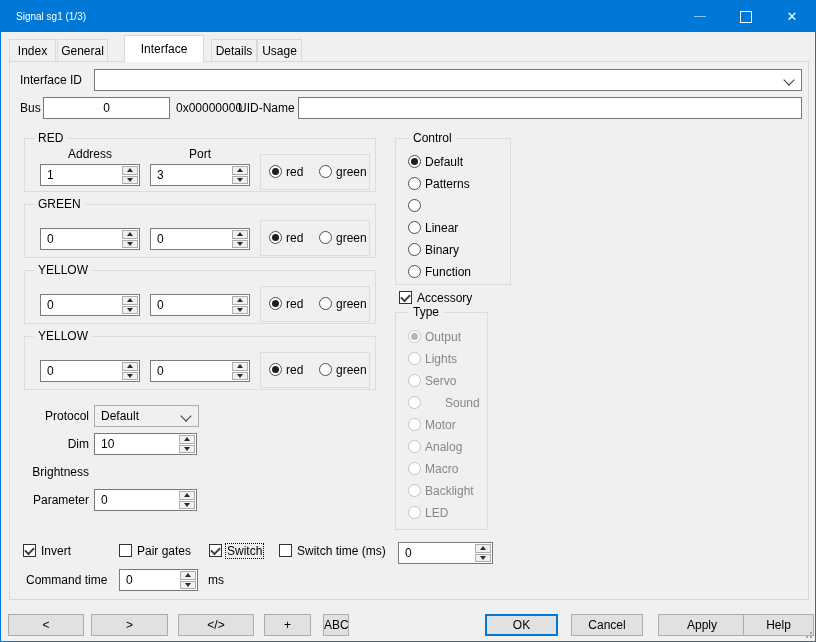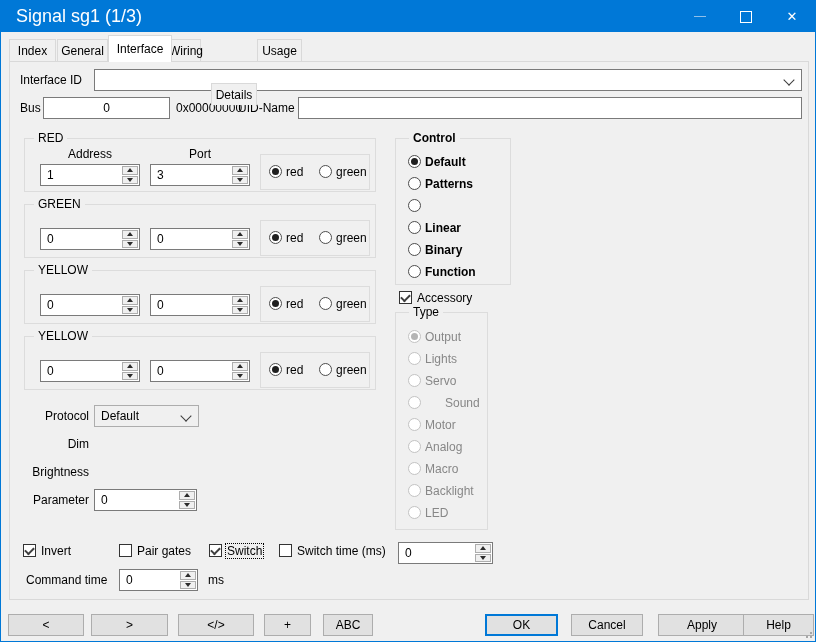--- a/index.html
+++ b/index.html
@@ -3,21 +3,21 @@
 <meta charset="utf-8">
 <style>
   html,body{margin:0;padding:0;background:#444;}
   .win{
     position:relative;width:816px;height:642px;box-sizing:border-box;
     background:#f0f0f0;border:1px solid #0078d7;overflow:hidden;
     font-family:"Liberation Sans","DejaVu Sans",sans-serif;font-size:12px;color:#000;
   }
   
   .titlebar{position:absolute;left:0;top:0;right:0;height:31px;background:#0078d7;}
-  .title{position:absolute;left:15px;top:0;line-height:31px;color:#fff;font-size:18px;}
+  .title{position:absolute;left:15px;top:0;line-height:31px;color:#fff;font-size:10px;}
   .capbtn{position:absolute;top:0;width:46px;height:31px;}
   .capbtn.min{right:92px;} .capbtn.max{right:46px;} .capbtn.close{right:0;}
   .dash{position:absolute;left:17px;top:15px;width:12px;height:1px;background:#8fc0ea;}
   .sq{position:absolute;left:17px;top:10px;width:10px;height:10px;border:1px solid #fff;}
   .xg{position:absolute;left:0;top:0;width:46px;height:31px;line-height:31px;text-align:center;color:#fff;font-size:13px;}
   
   .tab{position:absolute;top:38px;height:22px;line-height:22px;text-align:center;
        background:#f0f0f0;border:1px solid #d9d9d9;border-bottom:none;box-sizing:border-box;z-index:2;}
   .tab.active{top:34px;height:27px;line-height:26px;background:#fff;z-index:4;}
   
@@ -74,23 +74,23 @@
     <span class="capbtn max">
         <i class="sq"></i>
       </span>
     <span class="capbtn close">
         <span class="xg">✕</span>
       </span>
   </div>
 
   <div class="tab" style="left:8px;width:47px;">Index</div>
   <div class="tab" style="left:56px;width:51px;">General</div>
-  <div class="tab active" style="left:107px;width:64px;">Interface</div>
+  <div class="tab active" style="left:123px;width:80px;">Interface</div>
   <div class="tab" style="left:167px;width:33px;">Wiring</div>
-  <div class="tab" style="left:210px;width:46px;margin-top:44px;">Details</div>
+  <div class="tab" style="left:210px;width:46px;">Details</div>
   <div class="tab" style="left:256px;width:45px;">Usage</div>
 
   <div class="tabpage">
 
     <span class="lbl" style="left:10px;top:11px;">Interface ID</span>
     <div class="combo" style="left:84px;top:7px;width:708px;">
       <span class="cv"></span>
       <i class="chev"></i>
     </div>
 
@@ -227,21 +227,21 @@
           </span>
       </div>
       <div class="group" style="left:235px;top:15px;width:110px;height:36px;">
         <span class="radio sel" style="left:8px;top:10px;"></span>
         <span class="rtext" style="left:25px;top:10px;">red</span>
         <span class="radio" style="left:58px;top:10px;"></span>
         <span class="rtext" style="left:75px;top:10px;">green</span>
       </div>
     </div>
 
-    <div class="group" style="left:385px;top:76px;width:116px;height:147px;font-weight:bold;">
+    <div class="group" style="left:385px;top:76px;width:116px;height:147px;">
       <span class="gtitle" style="left:13px;">Control</span>
       <span class="radio sel" style="left:12px;top:16px;"></span>
       <span class="rtext" style="left:29px;top:16px;">Default</span>
       <span class="radio" style="left:12px;top:38px;"></span>
       <span class="rtext" style="left:29px;top:38px;">Patterns</span>
       <span class="radio" style="left:12px;top:60px;"></span>
       <span class="radio" style="left:12px;top:82px;"></span>
       <span class="rtext" style="left:29px;top:82px;">Linear</span>
       <span class="radio" style="left:12px;top:104px;"></span>
       <span class="rtext" style="left:29px;top:104px;">Binary</span>
@@ -276,20 +276,31 @@
       <span class="rtext dis" style="left:29px;top:193px;">LED</span>
     </div>
 
     <span class="lbl" style="left:0;top:347px;width:79px;text-align:right;">Protocol</span>
     <div class="combo gray" style="left:84px;top:343px;width:105px;">
       <span class="cv">Default</span>
       <i class="chev"></i>
     </div>
 
     <span class="lbl" style="left:0;top:375px;width:79px;text-align:right;">Dim</span>
+    <div class="spinner" style="left:84px;top:371px;width:103px;">
+      <span class="val">10</span>
+      <span class="btns">
+          <span class="spinbtn">
+            <i class="aru"></i>
+          </span>
+          <span class="spinbtn">
+            <i class="ard"></i>
+          </span>
+        </span>
+    </div>
 
     <span class="lbl" style="left:0;top:403px;width:79px;text-align:right;">Brightness</span>
 
     <span class="lbl" style="left:0;top:431px;width:79px;text-align:right;">Parameter</span>
     <div class="spinner" style="left:84px;top:427px;width:103px;">
       <span class="val">0</span>
       <span class="btns">
           <span class="spinbtn">
             <i class="aru"></i>
           </span>
@@ -339,21 +350,21 @@
         </span>
     </div>
     <span class="lbl" style="left:198px;top:511px;">ms</span>
 
   </div>
 
   <div class="btn" style="left:7px;width:76px;">&lt;</div>
   <div class="btn" style="left:90px;width:77px;">&gt;</div>
   <div class="btn" style="left:177px;width:76px;">&lt;/&gt;</div>
   <div class="btn" style="left:263px;width:47px;">+</div>
-  <div class="btn" style="left:322px;width:50px;">ABC</div>
+  <div class="btn" style="left:322px;width:26px;">ABC</div>
 
   <div class="btn default" style="left:484px;width:73px;">OK</div>
   <div class="btn" style="left:570px;width:72px;">Cancel</div>
   <div class="btn" style="left:657px;width:88px;">Apply</div>
   <div class="btn" style="left:742px;width:71px;">Help</div>
 
   <div class="grip">
     <i style="right:0;bottom:0;"></i>
       <i style="right:4px;bottom:0;"></i>
       <i style="right:0;bottom:4px;"></i>

